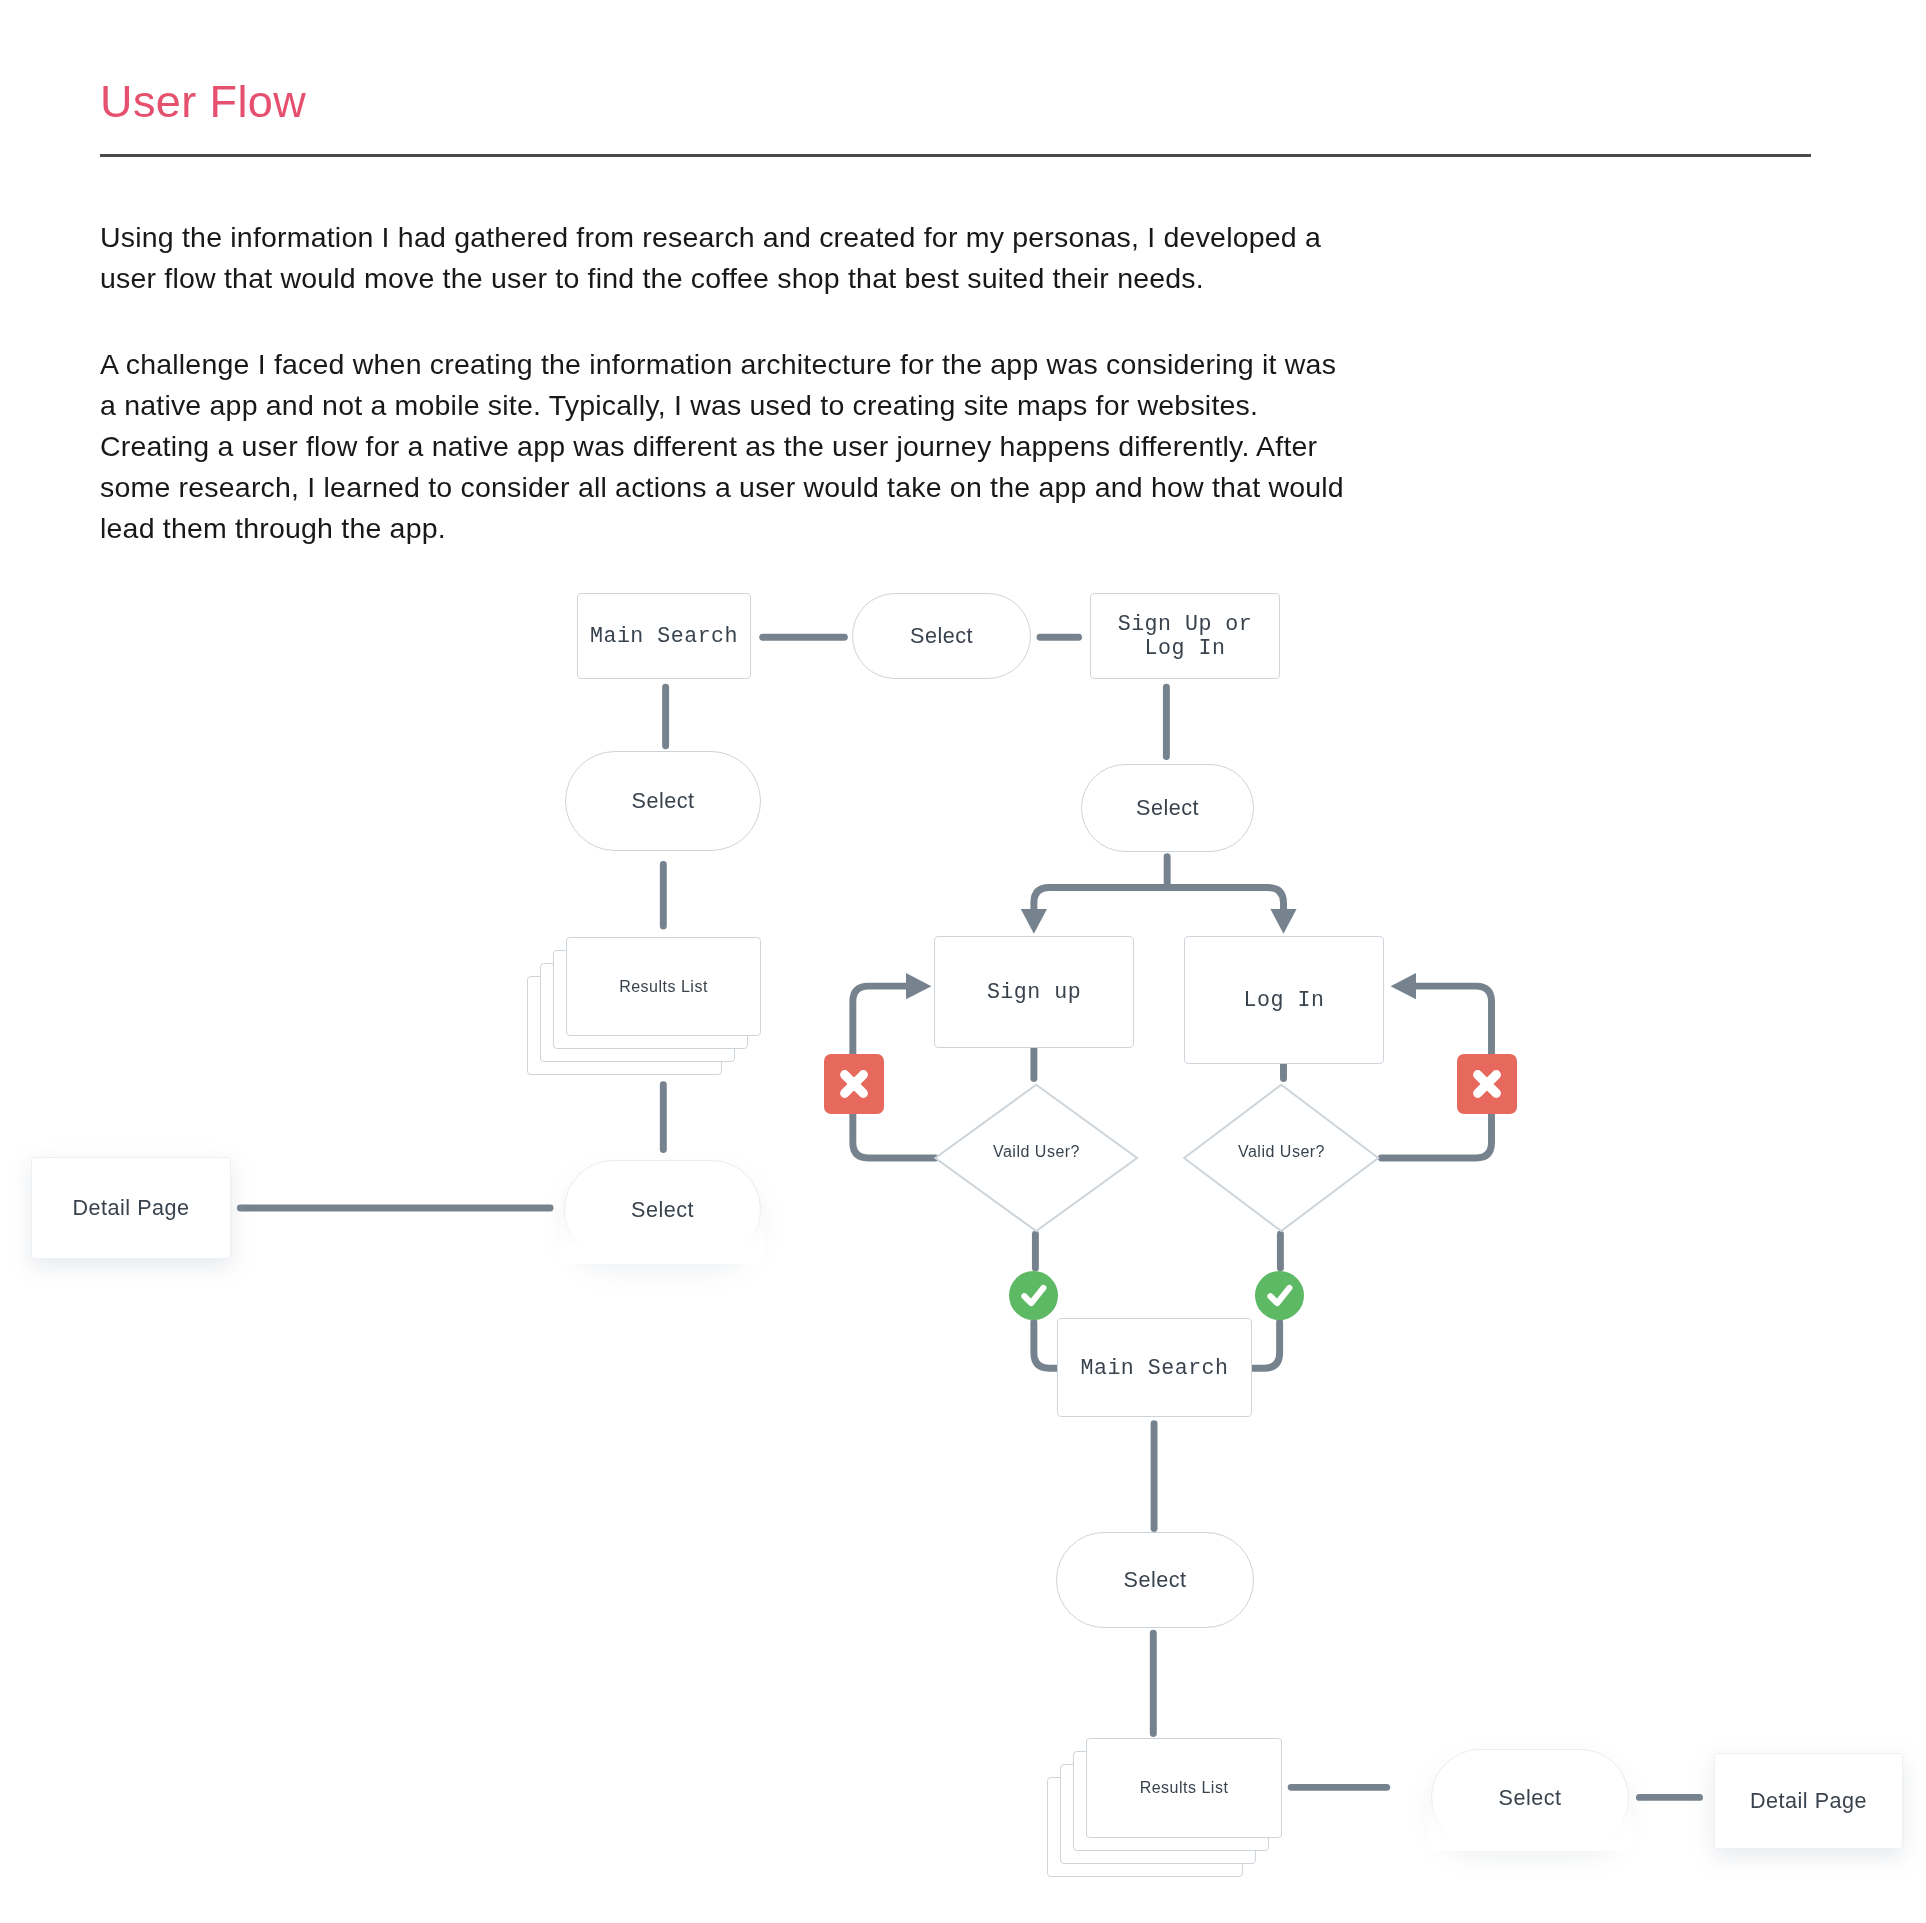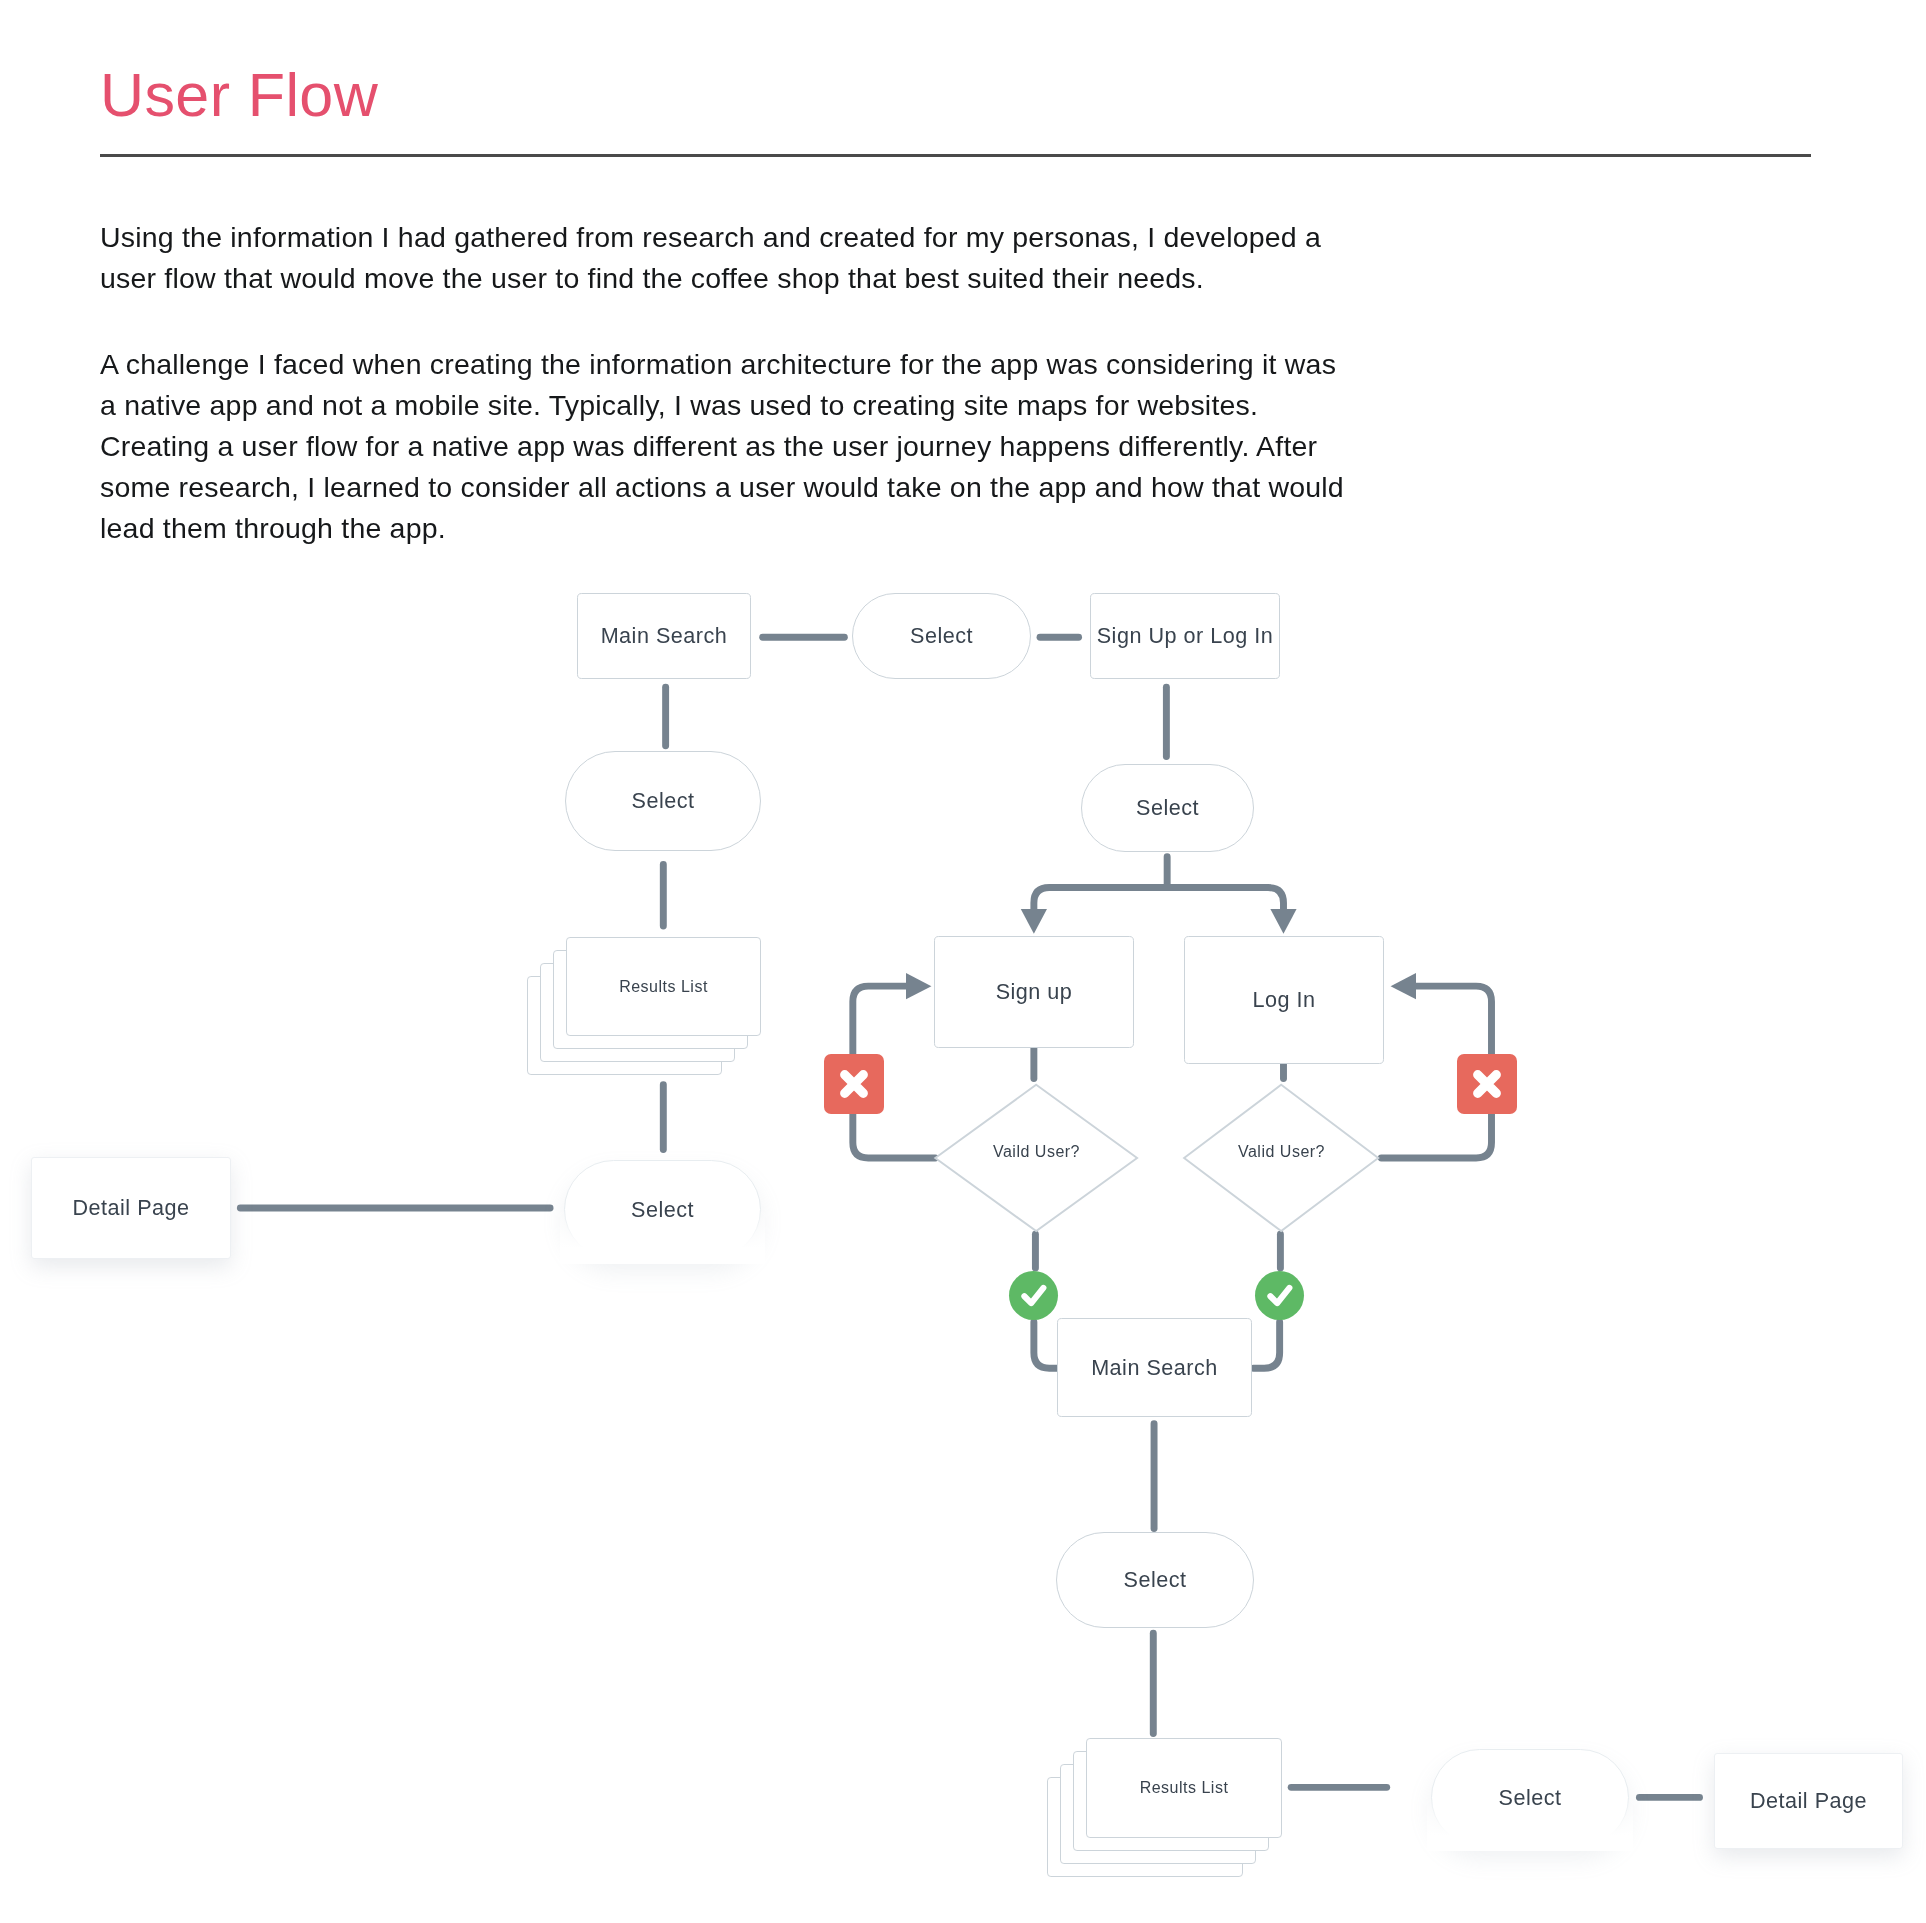--- a/index.html
+++ b/index.html
@@ -7,22 +7,22 @@
     --c-node-border:#ccd4da; --c-node-text:#39434e; --c-line:#76838f;
     --c-error:#e7695d; --c-success:#5eb965; --c-fade-border:#e8edf0;
   }
   *{margin:0;padding:0;box-sizing:border-box;}
   html,body{background:#fff;}
   body{
     width:1926px;height:1923px;position:relative;overflow:hidden;
     font-family:"Liberation Sans","DejaVu Sans",sans-serif;
   }
   .page-title{
-    position:absolute;left:100px;top:60px;
-    font-size:61px;font-weight:500;letter-spacing:0.4px;color:var(--c-title);
+    position:absolute;left:100px;top:76px;
+    font-size:45px;font-weight:500;letter-spacing:0.4px;color:var(--c-title);
   }
   .rule{
     position:absolute;left:100px;top:154px;width:1711px;height:3.1px;
     background:var(--c-rule);
   }
   .para{
     position:absolute;left:100px;width:1587px;
     font-size:28.5px;line-height:41px;color:var(--c-body);
     white-space:pre-line;letter-spacing:0.2px;
   }
@@ -33,21 +33,21 @@
   svg.wires{position:absolute;left:0;top:0;}
   svg.wires path.wire{fill:none;stroke:var(--c-line);stroke-width:9;stroke-linecap:round;stroke-linejoin:round;}
   svg.wires polygon.head{fill:var(--c-line);}
   svg.wires polygon.diamond{fill:#fff;stroke:var(--c-node-border);stroke-width:2.5;}
 
   .node{
     position:absolute;display:flex;align-items:center;justify-content:center;
     background:#fff;color:var(--c-node-text);
     font-size:21.6px;letter-spacing:0.5px;text-align:center;
   }
-  .box{border:1.5px solid var(--c-node-border);border-radius:4.6px;}
+  .box{border:1.5px solid var(--c-node-border);border-radius:4.6px;font-family:Liberation Mono, monospace;}
   .oval{border:1.5px solid var(--c-node-border);border-radius:770px;}
   .oval.fade{border-color:var(--c-fade-border);box-shadow:0 12.3px 23px rgba(140,155,170,.14);}
   .oval.fade::after{
     content:"";position:absolute;left:-4.6px;right:-4.6px;bottom:-6.2px;height:58%;
     background:linear-gradient(to bottom,rgba(255,255,255,0),#fff 72%);
   }
   .oval.fade span{position:relative;z-index:2;}
   .detail{
     border:0.8px solid #edf0f3;border-radius:3.1px;
     box-shadow:0 7.7px 21.6px rgba(150,160,175,.22);

